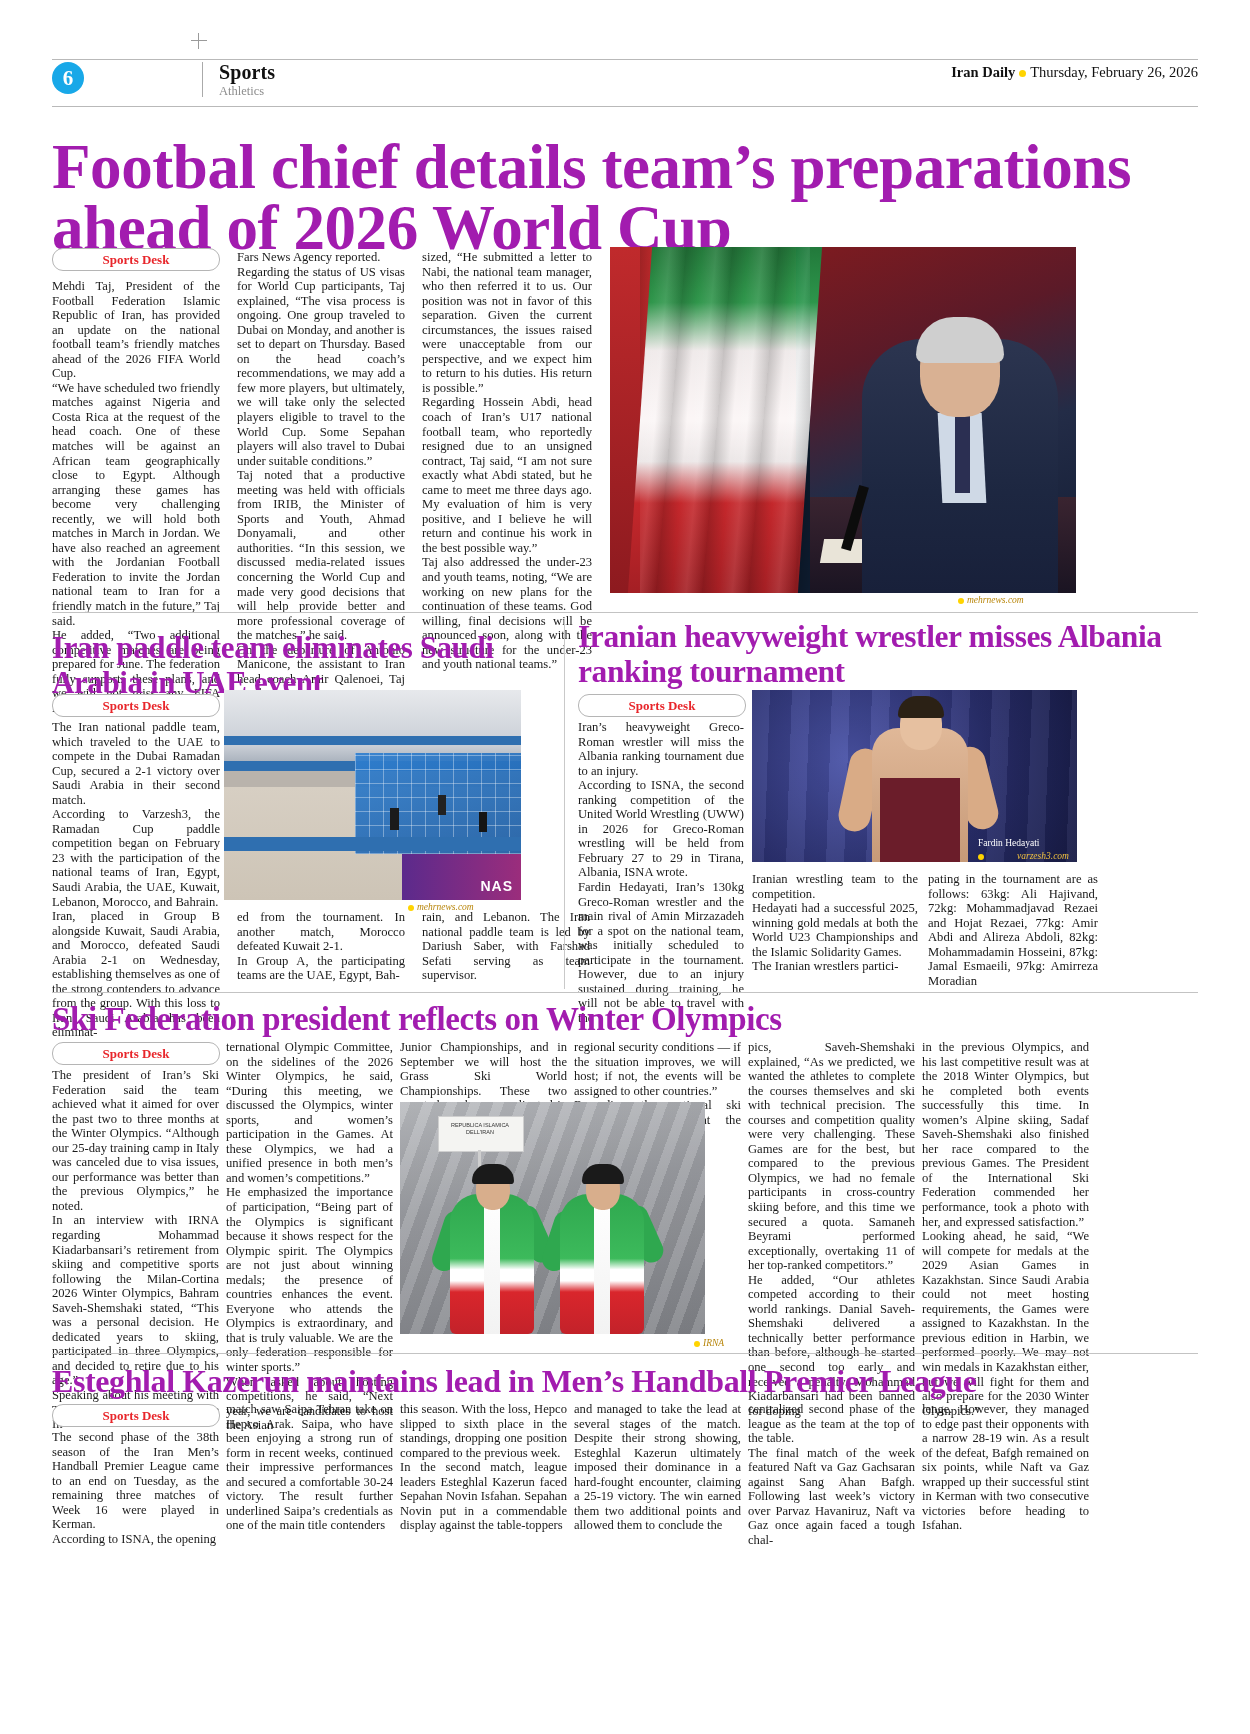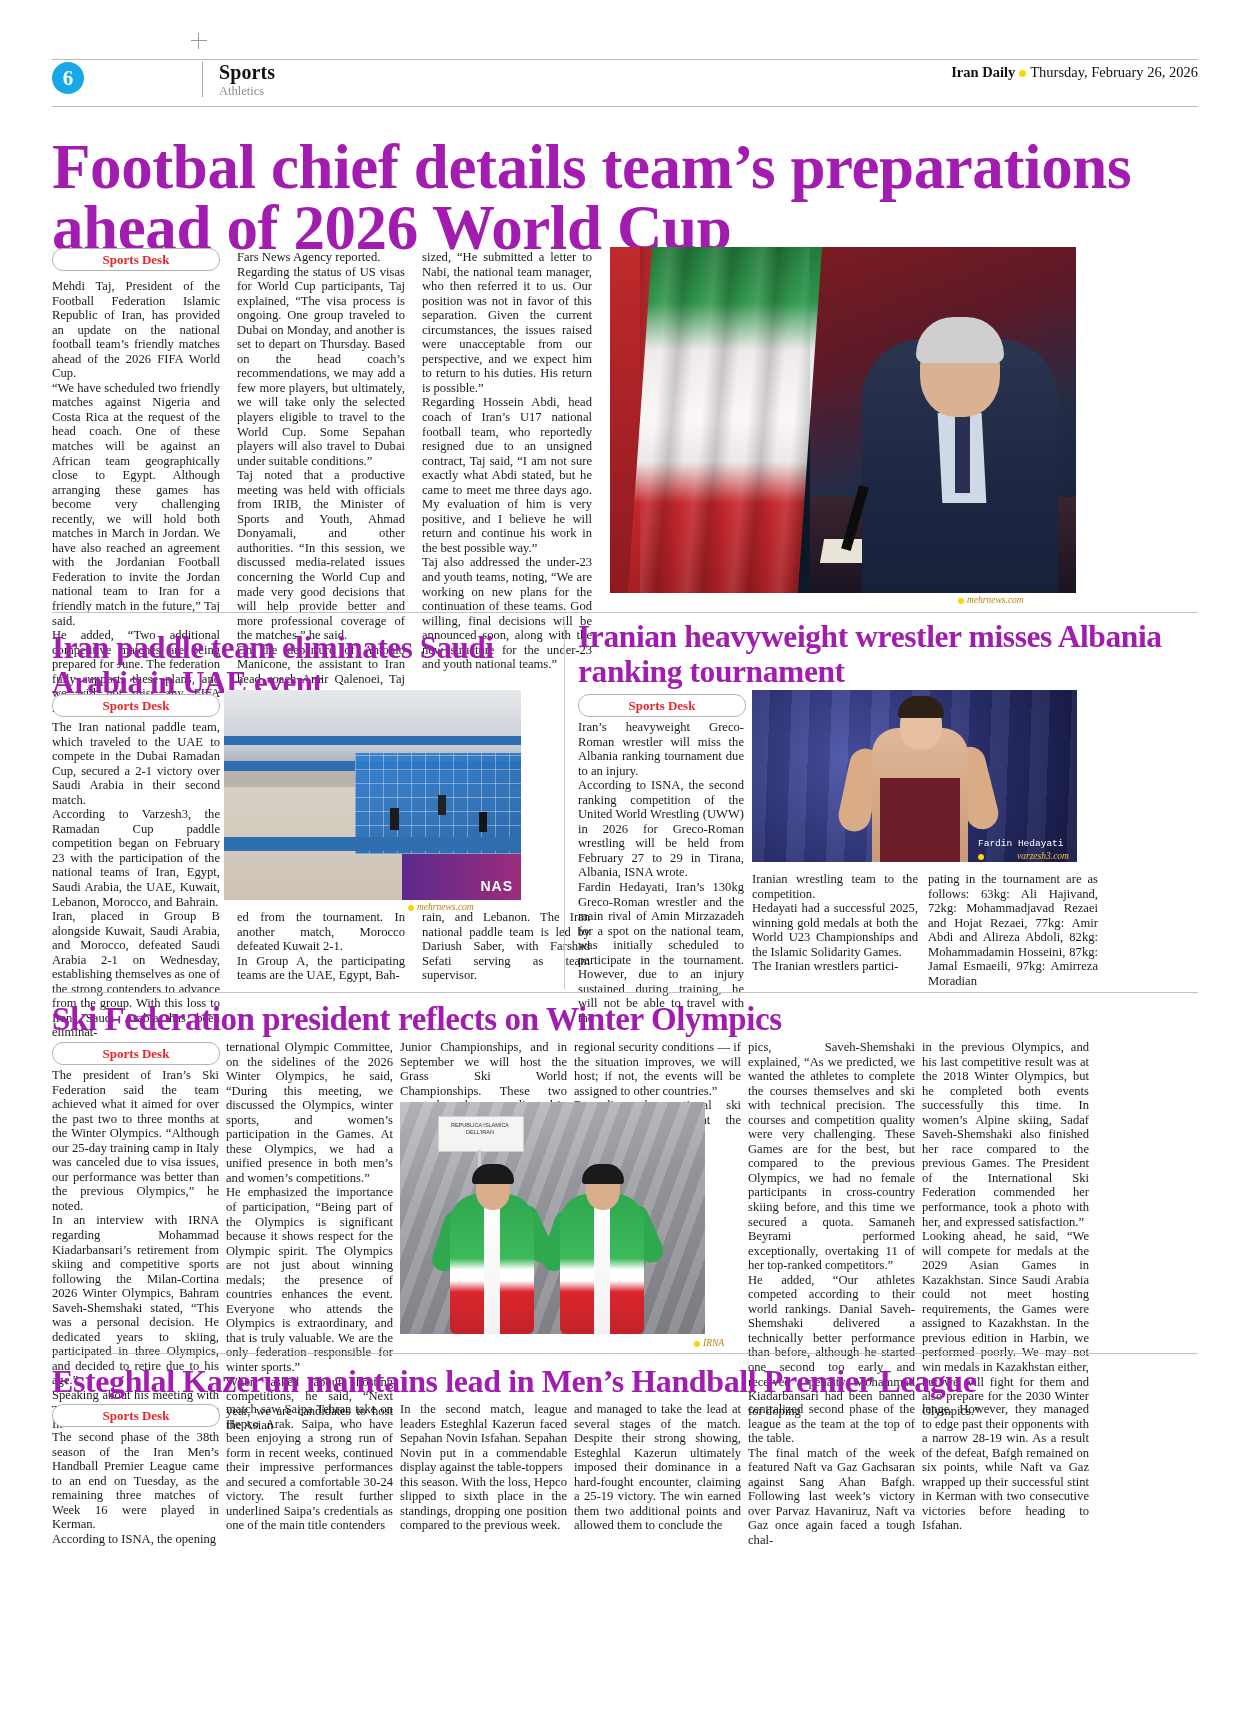--- a/index.html
+++ b/index.html
@@ -41,21 +41,21 @@
   
   .col{position:absolute;font-family:"Liberation Serif",serif;font-size:12.6px;line-height:14.55px;
        text-align:justify;color:#1a1a1a;-webkit-hyphens:none;hyphens:none;}
   .col p{margin:0;}
 
   
   .photo{position:absolute;overflow:hidden;background:#25304a;}
   .credit{position:absolute;font-family:"Liberation Serif",serif;font-size:9.5px;color:#b8860b;font-style:italic;white-space:nowrap;}
   .credit .dot{display:inline-block;width:6px;height:6px;border-radius:50%;background:#ffd400;margin-right:3px;vertical-align:middle;}
   .capbox{position:absolute;font-family:"Liberation Serif",serif;font-size:9.5px;line-height:11px;white-space:nowrap;}
-  .capbox .nm{color:#fff;font-family:Liberation Mono, monospace;}
+  .capbox .nm{color:#fff;}
   .capbox .src{color:#f0c040;font-style:italic;margin-left:30px;}
 
   
   #photo1{left:610px;top:247px;width:466px;height:346px;background:#0d1b2e;}
   #photo1 .wall{position:absolute;inset:0;background:linear-gradient(100deg,#9a1f23 0%,#b9282c 18%,#8e1b20 33%,#2b3552 48%,#1b2votes 49%,#16203a 60%,#0e1730 100%);}
   #photo1 .wall2{position:absolute;left:0;top:0;width:40%;height:100%;background:linear-gradient(180deg,#c02a2c,#8d1a1f);}
   #photo1 .flag{position:absolute;left:30px;top:0;width:170px;height:346px;
      background:linear-gradient(180deg,#1e7d3c 0%,#2a9b4d 16%,#f2f2f2 30%,#ffffff 50%,#efefef 62%,#c6282c 74%,#a51f24 100%);
      transform:skewX(-4deg);opacity:.96;}
   #photo1 .flagfold{position:absolute;left:30px;top:0;width:170px;height:346px;
@@ -307,22 +307,22 @@
   <div class="pill" style="left:52px;top:1404px;width:166px;">Sports Desk</div>
 
   <div class="col" style="left:52px;top:1430px;width:167px;height:180px;">
       <p>The second phase of the 38th season of the Iran Men’s Handball Premier League came to an end on Tuesday, as the remaining three matches of Week 16 were played in Kerman.</p>
       <p>According to ISNA, the opening</p>
     </div>
   <div class="col" style="left:226px;top:1402px;width:167px;height:208px;">
       <p>match saw Saipa Tehran take on Hepco Arak. Saipa, who have been enjoying a strong run of form in recent weeks, continued their impressive performances and secured a comfortable 30-24 victory. The result further underlined Saipa’s credentials as one of the main title contenders</p>
     </div>
   <div class="col" style="left:400px;top:1402px;width:167px;height:208px;">
+      <p>this season. With the loss, Hepco slipped to sixth place in the standings, dropping one position compared to the previous week.</p>
       <p>In the second match, league leaders Esteghlal Kazerun faced Sepahan Novin Isfahan. Sepahan Novin put in a commendable display against the table-toppers</p>
-      <p>this season. With the loss, Hepco slipped to sixth place in the standings, dropping one position compared to the previous week.</p>
     </div>
   <div class="col" style="left:574px;top:1402px;width:167px;height:208px;">
       <p>and managed to take the lead at several stages of the match. Despite their strong showing, Esteghlal Kazerun ultimately imposed their dominance in a hard-fought encounter, claiming a 25-19 victory. The win earned them two additional points and allowed them to conclude the</p>
     </div>
   <div class="col" style="left:748px;top:1402px;width:167px;height:208px;">
       <p>centralized second phase of the league as the team at the top of the table.</p>
       <p>The final match of the week featured Naft va Gaz Gachsaran against Sang Ahan Bafgh. Following last week’s victory over Parvaz Havaniruz, Naft va Gaz once again faced a tough chal-</p>
     </div>
   <div class="col" style="left:922px;top:1402px;width:167px;height:208px;">
       <p>lenge. However, they managed to edge past their opponents with a narrow 28-19 win. As a result of the defeat, Bafgh remained on six points, while Naft va Gaz wrapped up their successful stint in Kerman with two consecutive victories before heading to Isfahan.</p>

